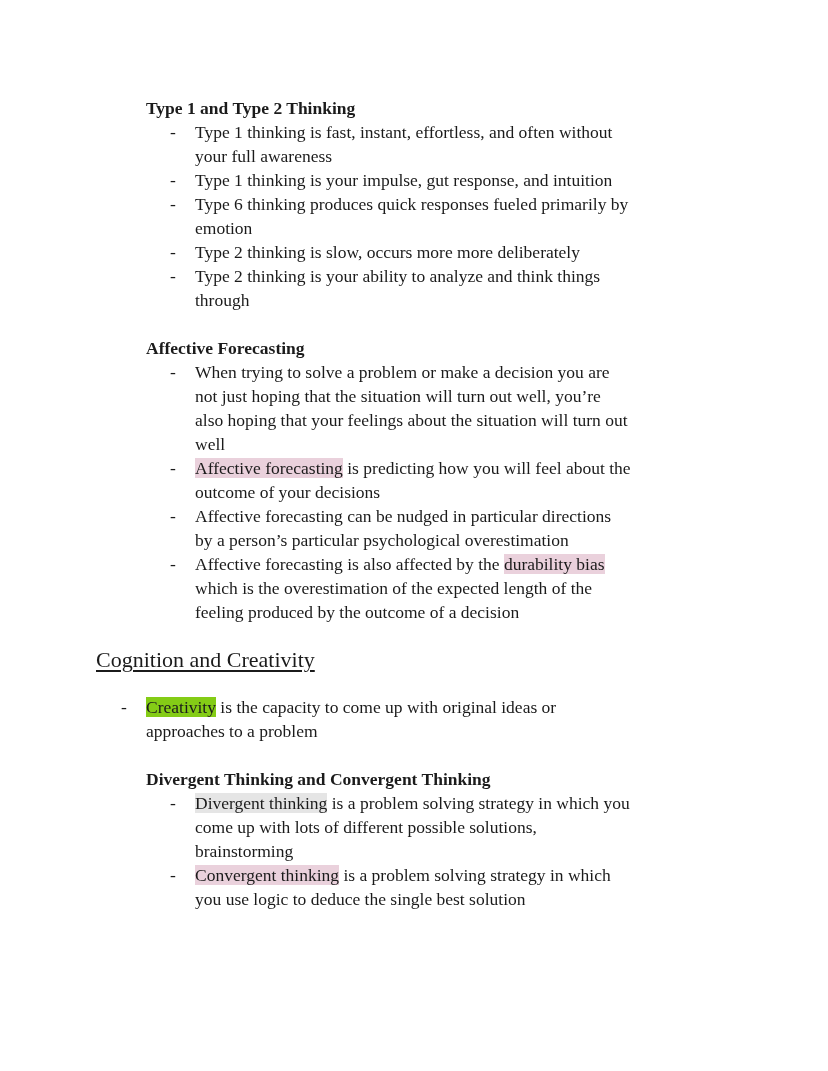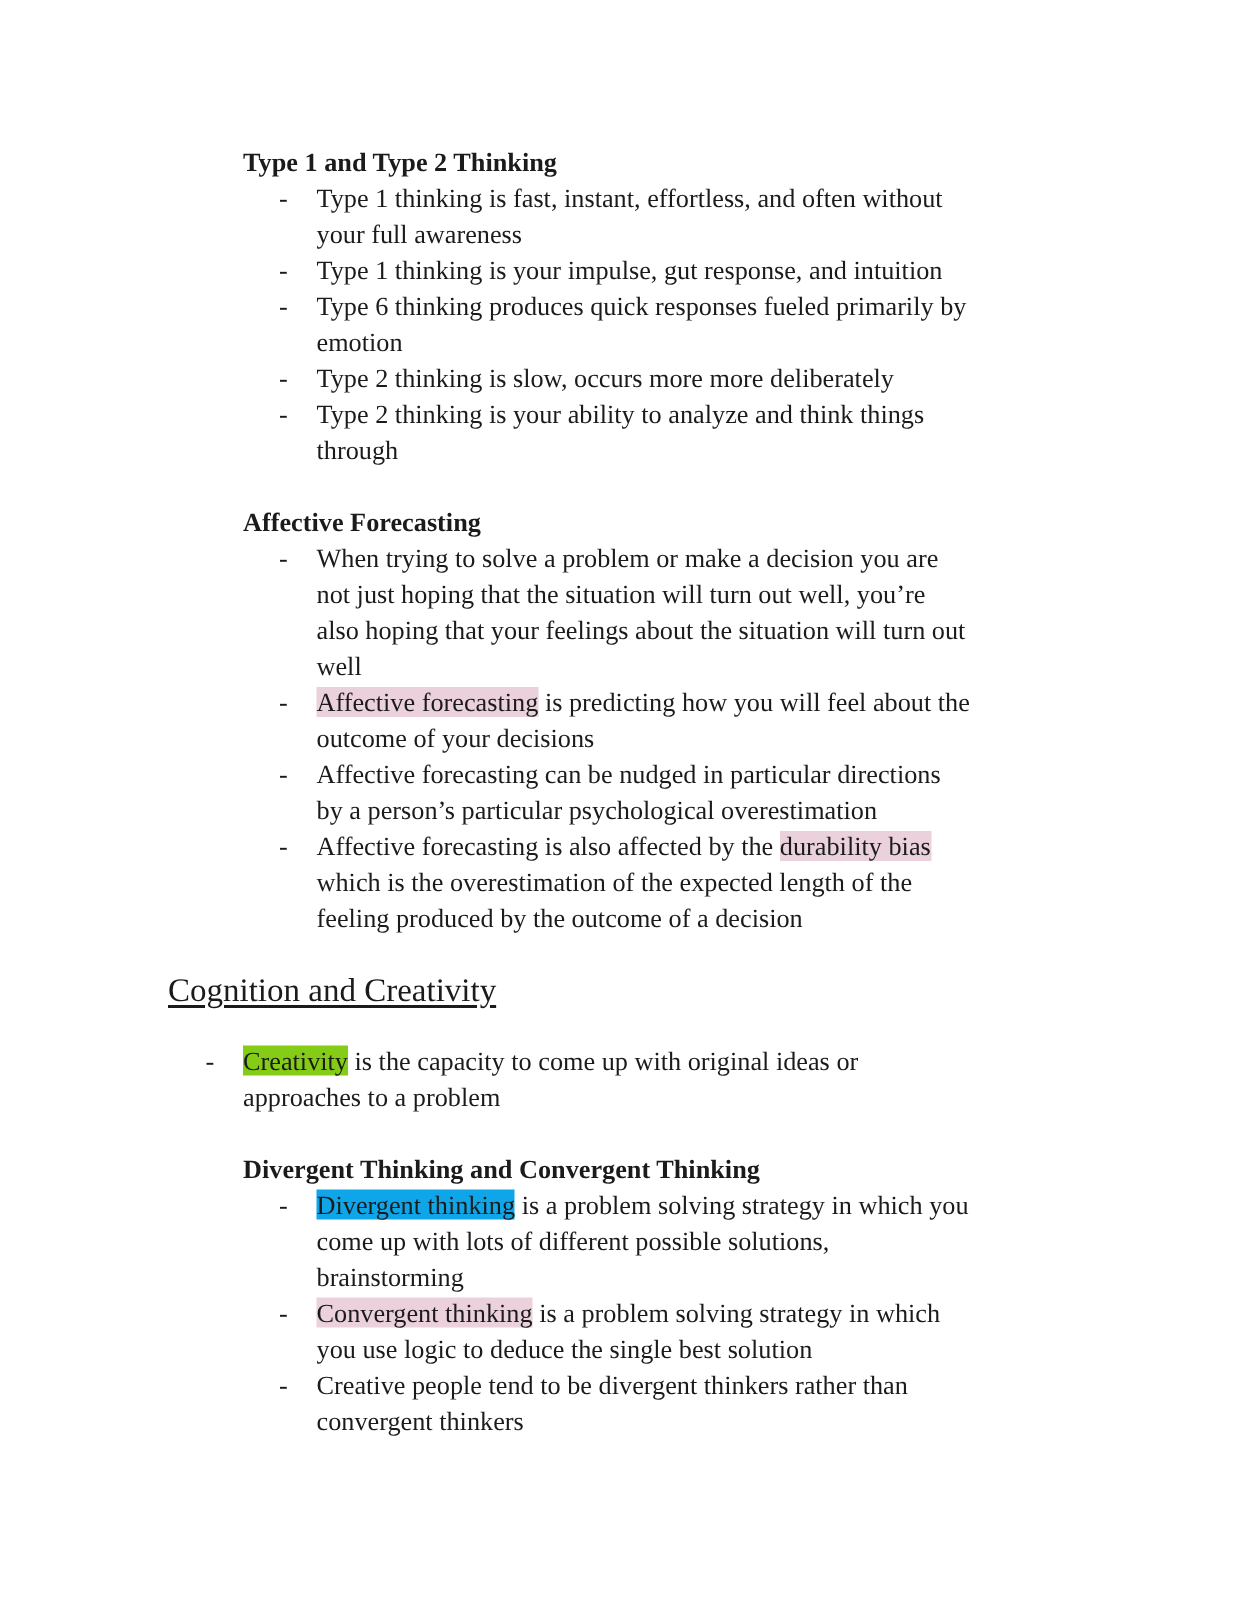--- a/index.html
+++ b/index.html
@@ -7,21 +7,20 @@
   .page {
     position: relative;
     width: 732px;
     height: 1071px;
     background: #ffffff;
     overflow: hidden;
     font-family: "Liberation Serif", "DejaVu Serif", serif;
     font-size: 17.5px;
     line-height: 24px;
     color: #1b1b1b;
-    margin-left: 16px;
   }
   .content {
     box-sizing: border-box;
     padding: 96px 101px 0 96px;
   }
   .subheading {
     font-size: 17.5px;
     line-height: 24px;
     font-weight: bold;
     margin: 24px 0 0 50px;
@@ -96,24 +95,21 @@
 
     <div class="toplist">
       <div class="item">
         <span class="run hl" style="background-color: #84cc16;">Creativity</span><span class="run"> is the capacity to come up with original ideas or approaches to a problem</span>
       </div>
     </div>
 
     <h2 class="subheading">Divergent Thinking and Convergent Thinking</h2>
     <div class="sublist">
       <div class="item">
-        <span class="run hl" style="background-color: #0ea5e9;">Divergent thinking</span><span class="run"> is a problem solving strategy in which you come up with lots of different possible solutions, brainstorming</span>
+        <span class="run hl" style="background-color: #e5e5e5;">Divergent thinking</span><span class="run"> is a problem solving strategy in which you come up with lots of different possible solutions, brainstorming</span>
       </div>
       <div class="item">
         <span class="run hl" style="background-color: rgb(234, 209, 220); text-align: center;">Convergent thinking</span><span class="run"> is a problem solving strategy in which you use logic to deduce the single best solution</span>
-      </div>
-      <div class="item">
-        <span class="run">Creative people tend to be divergent thinkers rather than convergent thinkers</span>
       </div>
     </div>
 
   </div>
 </div>
 
 </body></html>

